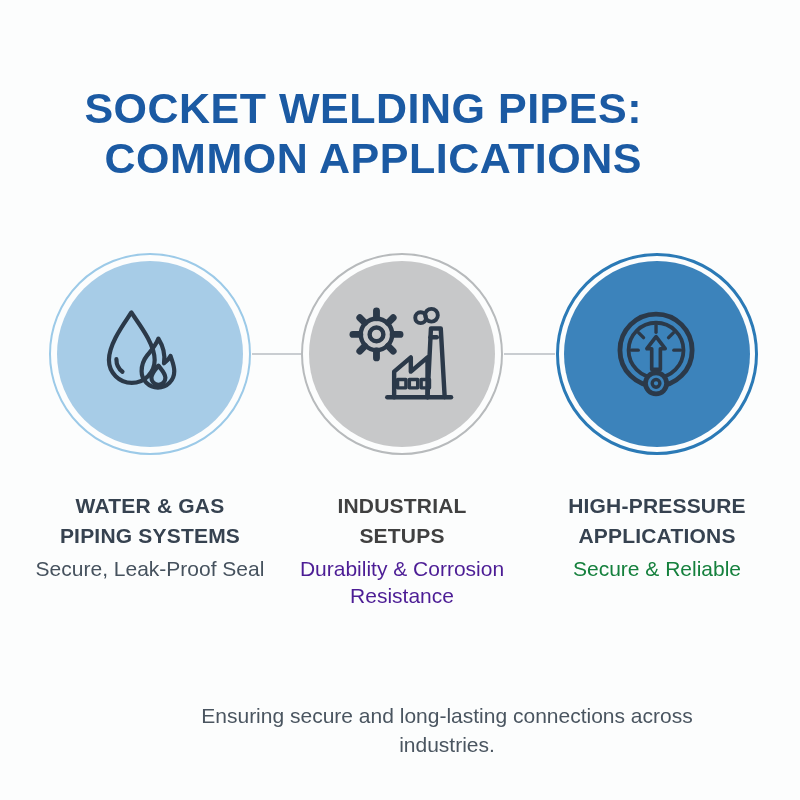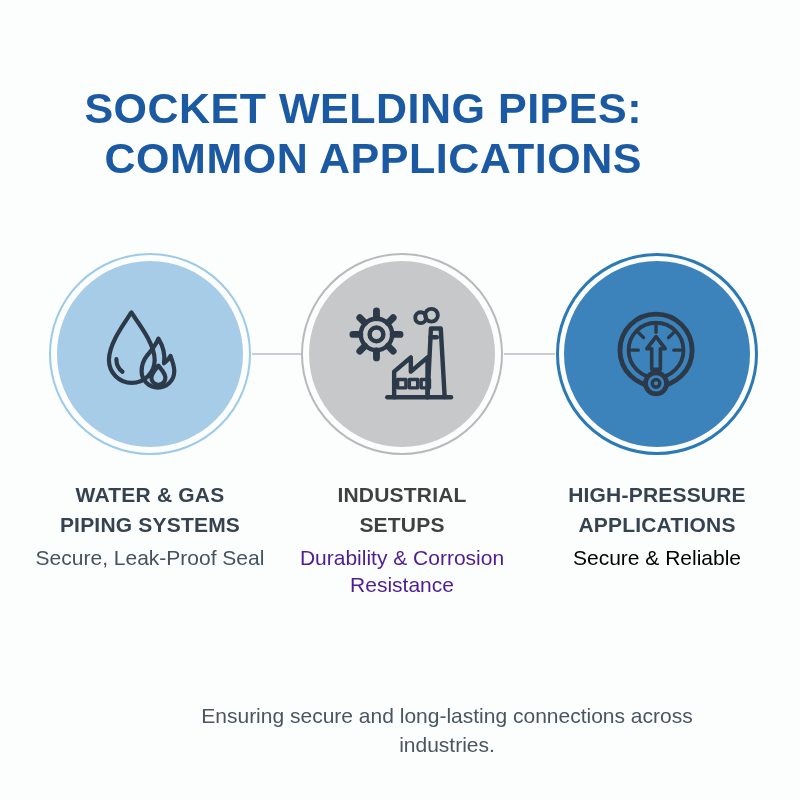--- a/index.html
+++ b/index.html
@@ -56,21 +56,21 @@
     display: flex;
     align-items: center;
     justify-content: center;
   }
   .card-pressure .circle-fill { margin-top: 5px; }
 
   .icon { display: block; line-height: 0; }
   .icon svg { display: block; }
 
   .card-title {
-    margin-top: 25px;
+    margin-top: 36px;
     font-size: 21px;
     font-weight: bold;
     line-height: 1.42;
     white-space: pre-line;
     letter-spacing: 0.2px;
   }
   .card-subtitle {
     margin-top: 5px;
     font-size: 21px;
     line-height: 1.28;
@@ -171,19 +171,19 @@
             </g>
             <path stroke-width="3.8" d="M59 35 L49.5 47.5 L54.5 47.5 L54.5 69 L63.5 69 L63.5 47.5 L68.5 47.5 Z"></path>
             <circle cx="59" cy="83.5" r="11" style="fill:var(--knob-fill)"></circle>
             <circle cx="59" cy="83.5" r="4" stroke-width="3.5"></circle>
           </svg>
         </span>
       </div>
     </div>
     <div class="card-title" style="color: rgb(54, 66, 80);">HIGH-PRESSURE
 APPLICATIONS</div>
-    <div class="card-subtitle" style="color: #000000;">Secure &amp; Reliable</div>
+    <div class="card-subtitle" style="color: #15803d;">Secure &amp; Reliable</div>
   </div>
 
   <div class="footer-note" style="color: rgb(74, 85, 96); padding-left: 47px;">Ensuring secure and long-lasting connections across
 industries.</div>
 
 </div>
 
 </body></html>

